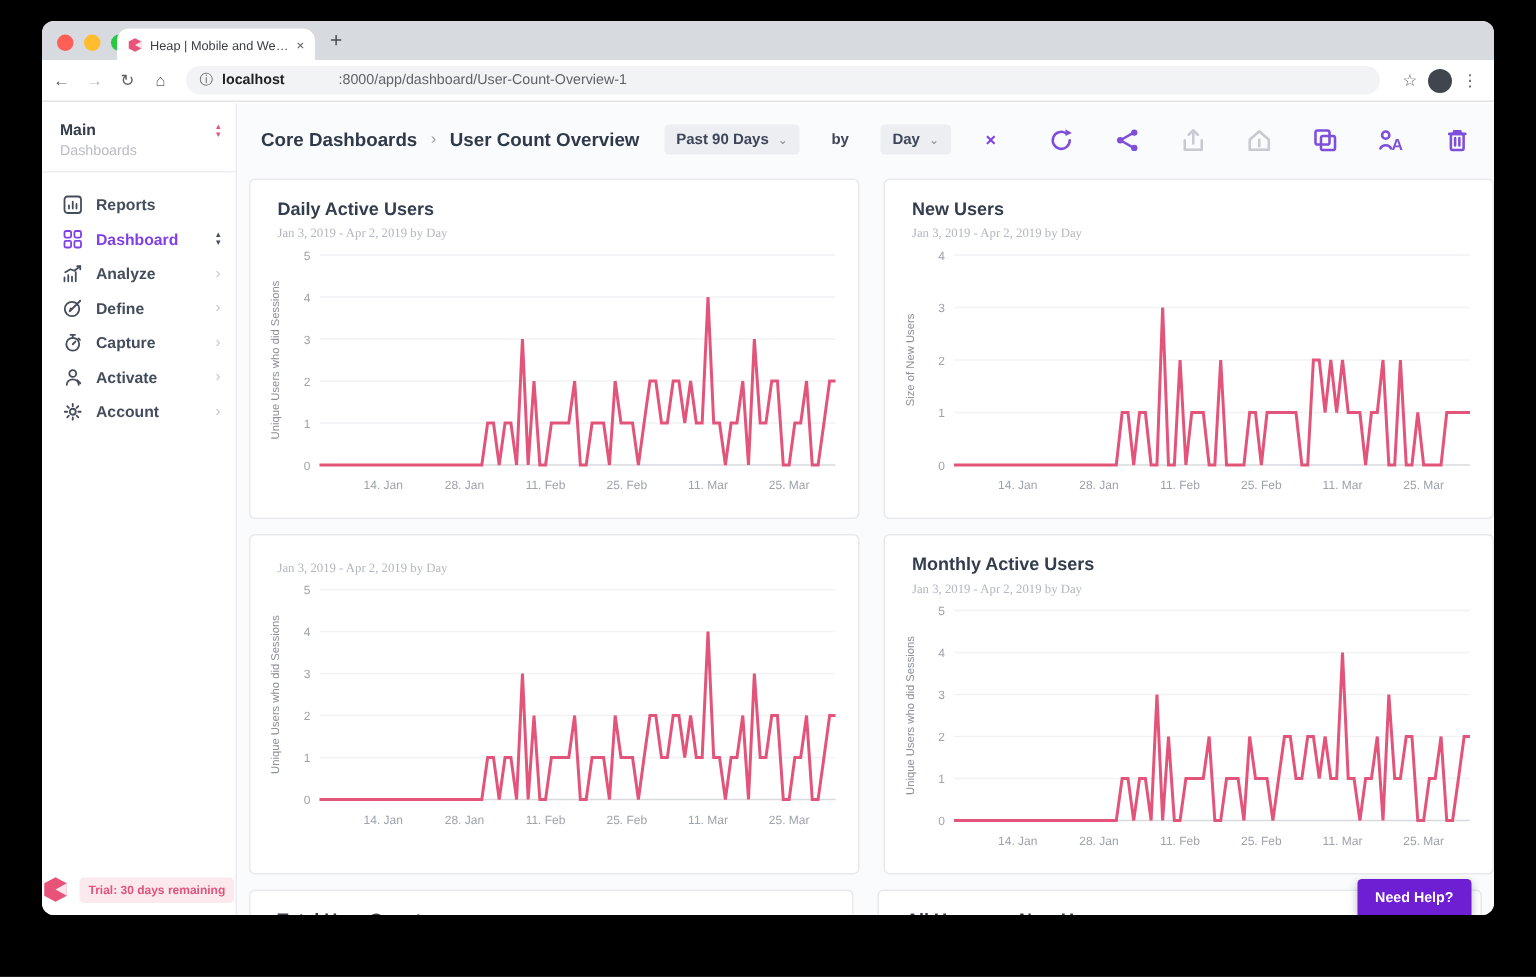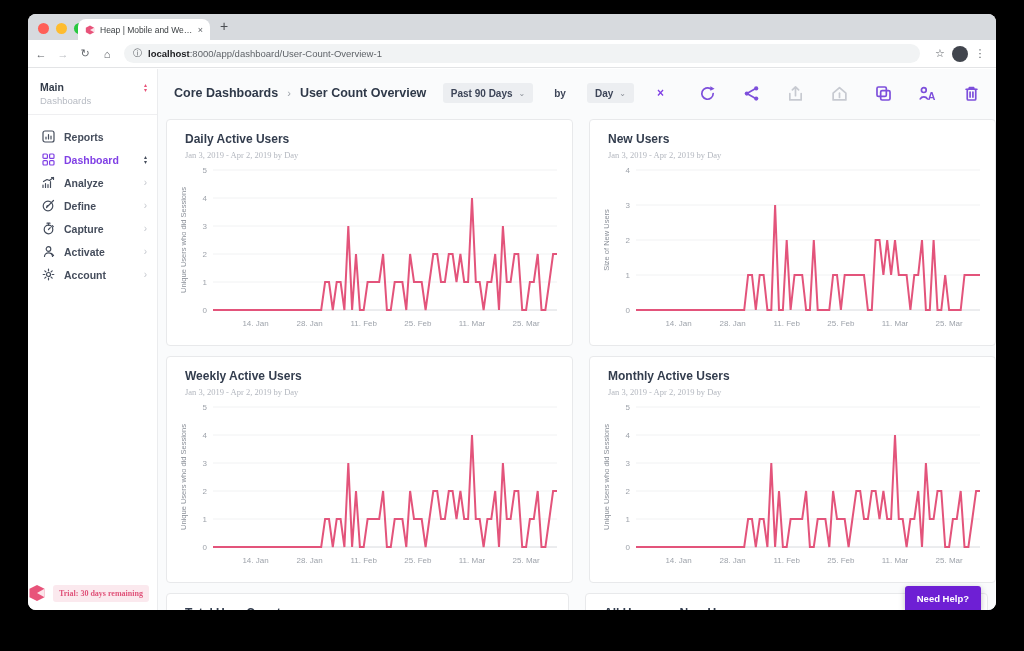--- a/index.html
+++ b/index.html
@@ -27,21 +27,21 @@
   
   .urlbar { position:absolute; left:0; top:26px; width:100%; height:28px; background:#fff;
             border-bottom:1px solid #e3e4e6; display:flex; align-items:center; }
   .nav-ico { width:18px; text-align:center; font-size:11px; color:#5f6368; margin-left:4px; }
   .nav-ico.dis { color:#b9bcc1; }
   .omnibox { flex:1; height:19px; margin:0 10px 0 8px; background:#f1f3f4; border-radius:10px;
              display:flex; align-items:center; padding:0 9px; gap:6px; }
   .omnibox .info { font-size:9px; color:#5f6368; }
   .url { font-size:9.5px; white-space:nowrap; overflow:hidden; }
   .url .host { color:#202124; font-weight:bold; }
-  .url .rest { color:#5f6368; }
+  .url .rest { color:#5f6368;padding-left:36px; }
   .right-ico { font-size:11px; color:#5f6368; width:20px; text-align:center; }
   .avatar { width:16px; height:16px; border-radius:50%; background:#41454d; margin:0 2px; }
 
   
   .app { position:absolute; left:0; top:55px; width:968px; height:541px; display:flex; }
 
   
   .sidebar { width:130px; height:100%; background:#fff; border-right:1px solid #ebecee;
              position:relative; flex:none; }
   .env { padding:12px 12px 8px 12px; position:relative; border-bottom:1px solid #efeff1; }
@@ -51,21 +51,21 @@
               line-height:5px; font-size:6px; color:#e8537a; }
   .nav { padding-top:10px; }
   .nav-item { height:23px; display:flex; align-items:center; padding:0 10px 0 14px; gap:9px;
               cursor:default; }
   .nav-icn { width:13px; height:13px; flex:none; }
   .nav-lbl { font-size:10.5px; font-weight:bold; color:#454d5c; flex:1; }
   .nav-item.active .nav-lbl { color:#8040e5; }
   .nav-chev { font-size:10px; color:#c6c9cf; }
   .nav-chev.updown { display:flex; flex-direction:column; line-height:5px; font-size:6px; color:#454d5c; }
   .trial { position:absolute; left:0; bottom:8px; width:100%; display:flex; align-items:center;
-           gap:7px; padding:0 0;font-family:Liberation Serif, serif; }
+           gap:7px; padding:0 0; }
   .trial-badge { background:#fbe9ee; color:#e0537a; font-size:8px; font-weight:bold;
                  padding:4px 6px; border-radius:3px; white-space:nowrap; }
 
   
   .main { flex:1; background:#fafbfc; position:relative; overflow:hidden; }
   .mhead { height:48px; display:flex; align-items:center; padding:5px 16px; }
   .crumb1 { font-size:12.5px; font-weight:bold; color:#2f3949; }
   .crumb-sep { font-size:11px; color:#9aa0a8; margin:0 9px; }
   .crumb2 { font-size:12.5px; font-weight:bold; color:#2f3949; }
   .mhead-right { margin-left:auto; display:flex; align-items:center; gap:19px; }
@@ -320,21 +320,20 @@
                   <text class="xtick" x="240.9" y="164">25. Feb</text>
                   <text class="xtick" x="295.0" y="164">11. Mar</text>
                   <text class="xtick" x="349.1" y="164">25. Mar</text>
                   <polyline points="36.0,148.0 39.9,148.0 43.7,148.0 47.6,148.0 51.5,148.0 55.3,148.0 59.2,148.0 63.1,148.0 66.9,148.0 70.8,148.0 74.7,148.0 78.5,148.0 82.4,148.0 86.2,148.0 90.1,148.0 94.0,148.0 97.8,148.0 101.7,148.0 105.6,148.0 109.4,148.0 113.3,148.0 117.2,148.0 121.0,148.0 124.9,148.0 128.8,148.0 132.6,148.0 136.5,148.0 140.4,148.0 144.2,148.0 148.1,113.0 152.0,113.0 155.8,148.0 159.7,113.0 163.6,113.0 167.4,148.0 171.3,148.0 175.1,43.0 179.0,148.0 182.9,148.0 186.7,78.0 190.6,148.0 194.5,113.0 198.3,113.0 202.2,113.0 206.1,148.0 209.9,148.0 213.8,78.0 217.7,148.0 221.5,148.0 225.4,148.0 229.3,148.0 233.1,113.0 237.0,113.0 240.9,148.0 244.7,113.0 248.6,113.0 252.4,113.0 256.3,113.0 260.2,113.0 264.0,113.0 267.9,148.0 271.8,148.0 275.6,78.0 279.5,78.0 283.4,113.0 287.2,78.0 291.1,113.0 295.0,78.0 298.8,113.0 302.7,113.0 306.6,113.0 310.4,148.0 314.3,113.0 318.2,113.0 322.0,78.0 325.9,148.0 329.8,148.0 333.6,78.0 337.5,148.0 341.3,148.0 345.2,113.0 349.1,148.0 352.9,148.0 356.8,148.0 360.7,148.0 364.5,113.0 368.4,113.0 372.3,113.0 376.1,113.0 380.0,113.0" fill="none" stroke="#e3547b" stroke-width="2" stroke-linejoin="miter"></polyline>
                   <text class="ylabel" x="9" y="78" transform="rotate(-90 9 78)">Size of New Users</text>
                 </svg>
             </div>
           </div>
           <div class="row">
             <div class="card">
-              <div class="card-title">Weekly Active Users</div>
               <div class="card-sub">Jan 3, 2019 - Apr 2, 2019 by Day</div>
               <svg class="chart" width="388" height="172" viewBox="0 0 388 172">
                   <line x1="36" y1="148" x2="380" y2="148" stroke="#d8dade" stroke-width="1"></line>
                   <text class="ytick" x="30" y="151">0</text>
                   <line x1="36" y1="120" x2="380" y2="120" stroke="#f1f2f3" stroke-width="1"></line>
                   <text class="ytick" x="30" y="123">1</text>
                   <line x1="36" y1="92" x2="380" y2="92" stroke="#f1f2f3" stroke-width="1"></line>
                   <text class="ytick" x="30" y="95">2</text>
                   <line x1="36" y1="64" x2="380" y2="64" stroke="#f1f2f3" stroke-width="1"></line>
                   <text class="ytick" x="30" y="67">3</text>

